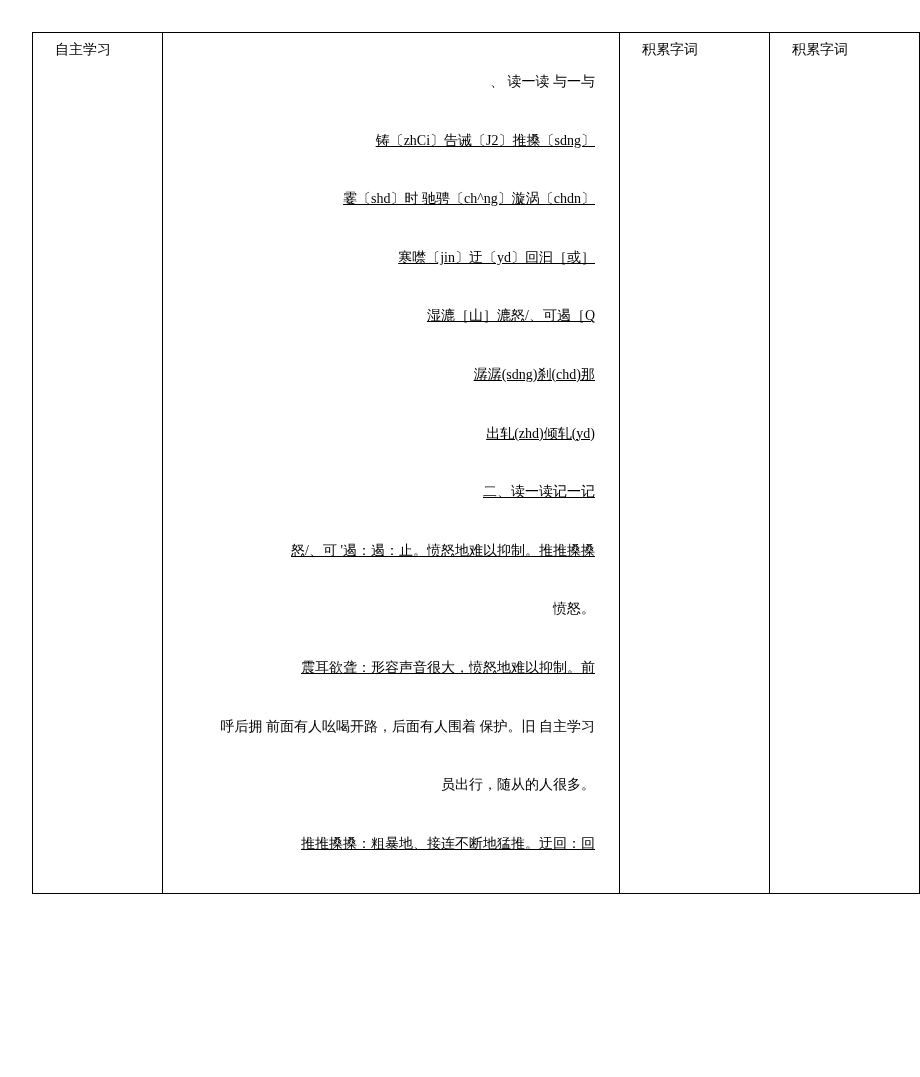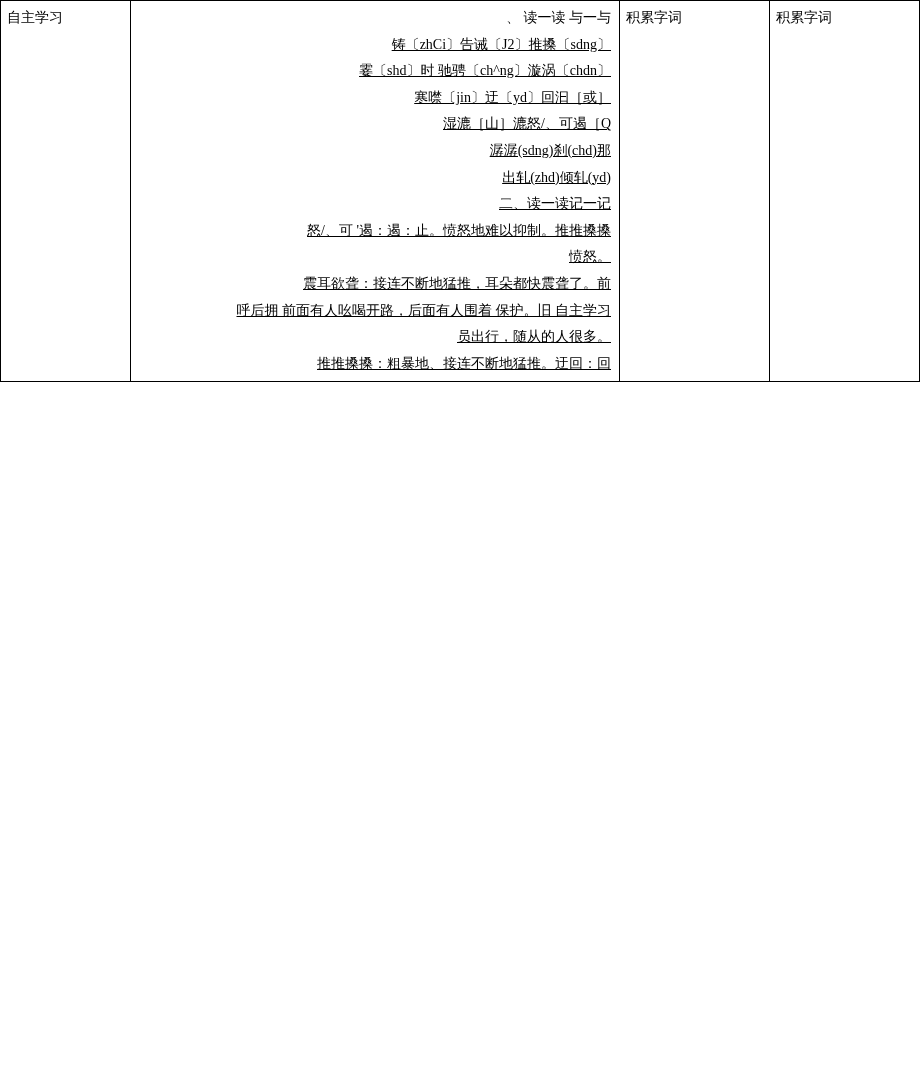--- a/index.html
+++ b/index.html
@@ -1,17 +1,17 @@
 <!DOCTYPE html>
 <html><head>
   <meta charset="utf-8">
   <style>
     * {
       margin: 0;
-      padding: 0;
+      padding: 16px;
       box-sizing: border-box;
     }
     body {
       font-family: "SimSun", "Microsoft YaHei", serif;
       font-size: 14px;
       color: #000;
       background: #fff;
       width: 920px;
     }
     table {
@@ -28,21 +28,21 @@
     .col1 { width: 130px; }
     .col2 { width: auto; text-align: right; }
     .col3 { width: 150px; }
     .col4 { width: 150px; }
     .content-block {
       padding-left: 2px;
       padding-right: 2px;
     }
     .indent1 { text-indent: 2em; text-decoration: underline; }
     .indent2 { text-indent: 3.5em; }
-    .no-indent { text-indent: 0; text-decoration: underline; }
+    .no-indent { text-indent: 0; }
   </style>
 </head>
 <body>
 
 <table>
   <tbody>
       <tr>
     <td class="col1">
       <span>自主学习</span>
     </td>
@@ -51,21 +51,21 @@
         <p class="indent2">、 读一读 与一与</p>
         <p class="indent1">铸〔zhCi〕告诫〔J2〕推搡〔sdng〕</p>
         <p class="indent1">霎〔shd〕时 驰骋〔ch^ng〕漩涡〔chdn〕</p>
         <p class="indent1">寒噤〔jin〕迂〔yd〕回汩［或］</p>
         <p class="indent1">湿漉［山］漉怒/、可遏［Q</p>
         <p class="indent1">潺潺(sdng)刹(chd)那</p>
         <p class="indent1">出轧(zhd)倾轧(yd)</p>
         <p class="indent1">二、读一读记一记</p>
         <p class="indent1">怒/、可 '遏：遏：止。愤怒地难以抑制。推推搡搡</p>
         <p class="no-indent">愤怒。</p>
-        <p class="indent1">震耳欲聋：接连不断地猛推，耳朵都快震聋了。前</p>
+        <p class="indent1">震耳欲聋：形容声音很大，愤怒地难以抑制。前</p>
         <p class="no-indent">呼后拥 前面有人吆喝开路，后面有人围着 保护。旧 自主学习</p>
         <p class="no-indent">员出行，随从的人很多。</p>
         <p class="indent1">推推搡搡：粗暴地、接连不断地猛推。迂回：回</p>
       </div>
     </td>
     <td class="col3">
       <span>积累字词</span>
     </td>
     <td class="col4">
       <span>积累字词</span>

